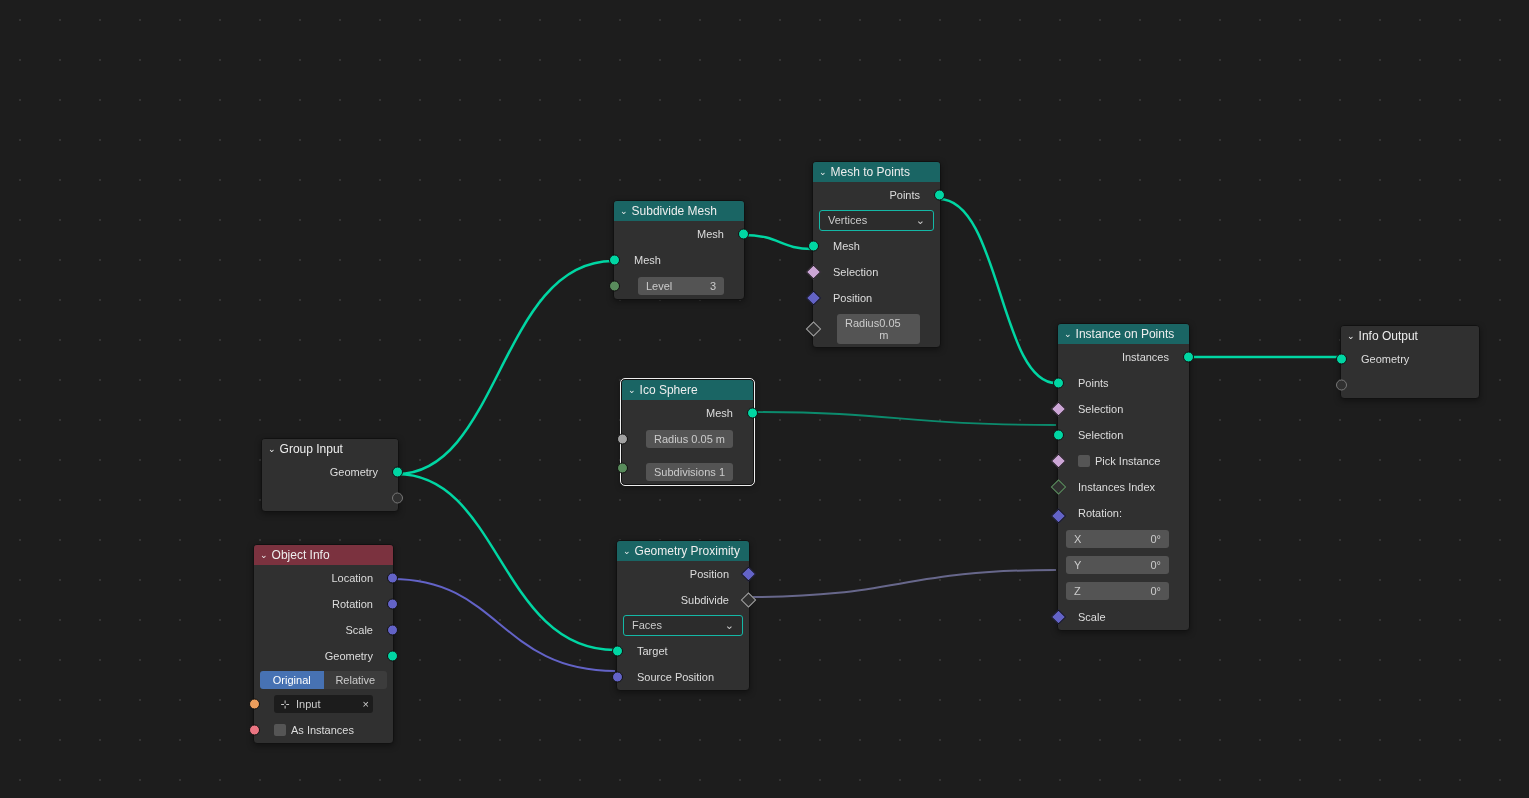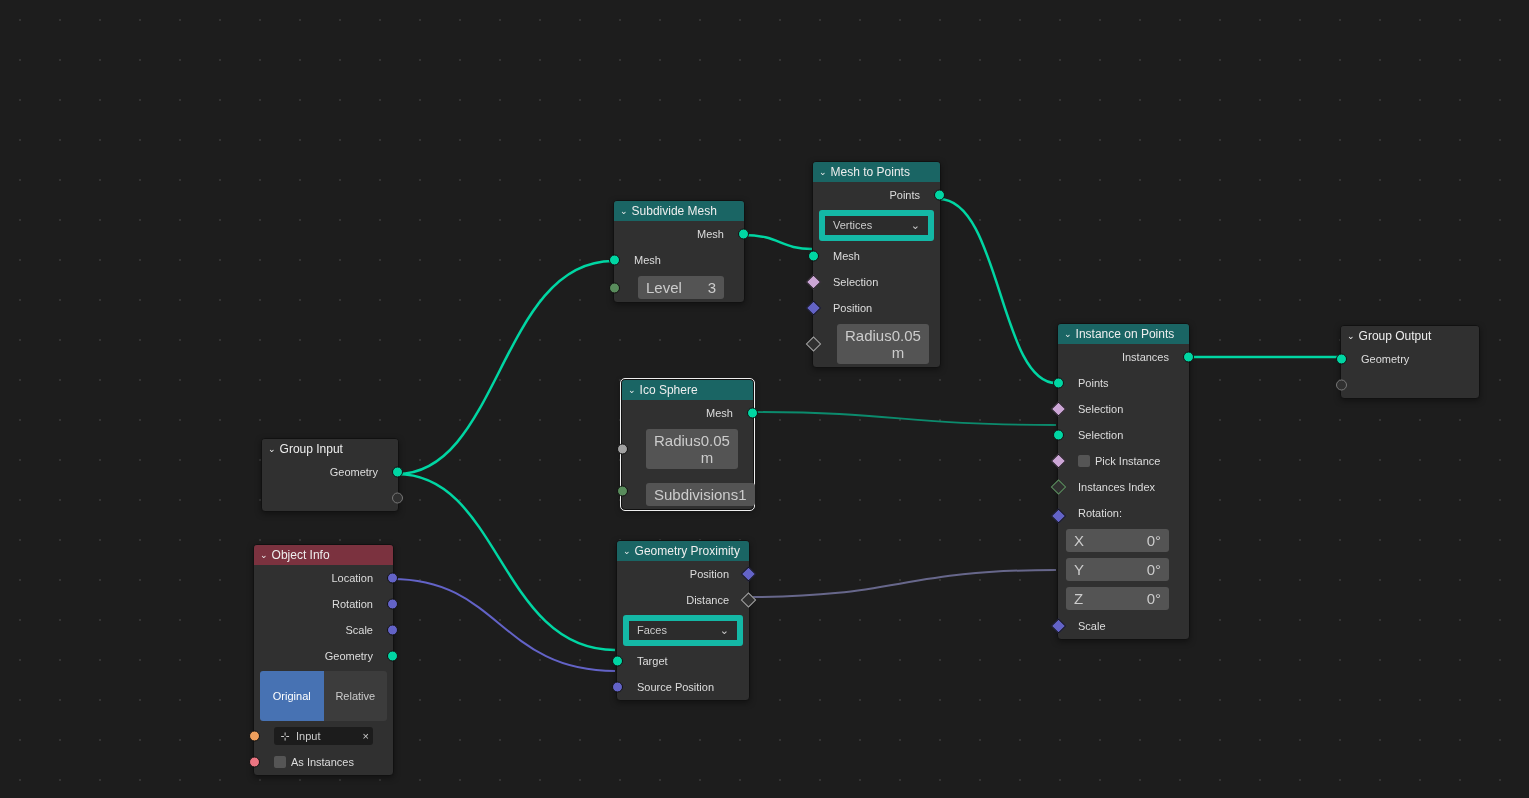--- a/index.html
+++ b/index.html
@@ -6,37 +6,37 @@
 .dots{position:absolute;inset:0;background-image:radial-gradient(circle,#333 1px,transparent 1px);background-size:40px 40px;pointer-events:none}
 .node{position:absolute;background:#303030;border:1px solid #111;border-radius:4px;box-shadow:0 2px 6px rgba(0,0,0,.4)}
 .node.sel{outline:1px solid #eee}
 .hdr{display:flex;align-items:center;padding:3px 6px;border-radius:3px 3px 0 0;color:#eee;font-size:12px}
 .hdr.geo{background:#1a6564}
 .hdr.inp{background:#7b323f}
 .hdr.grp{background:#303030}
 .chev{margin-right:4px;font-size:9px}
 .row{display:flex;align-items:center;padding:3px 20px;position:relative;min-height:20px}
 .row.out{justify-content:flex-end}
-.field{background:#545454;border-radius:3px;padding:3px 8px;margin:2px 6px;display:flex;justify-content:space-between;font-size:15px}
-.drop{background:#2c2c2c;border:6px solid #14b8a6;border-radius:3px;padding:3px 8px;margin:2px 6px;display:flex;justify-content:space-between;font-size:11px}
+.field{background:#545454;border-radius:3px;padding:3px 8px;margin:2px 6px;display:flex;justify-content:space-between;font-size:11px}
+.drop{background:#2c2c2c;border:1px solid #14b8a6;border-radius:3px;padding:3px 8px;margin:2px 6px;display:flex;justify-content:space-between;font-size:11px}
 .sock{position:absolute;width:9px;height:9px;border-radius:50%;top:50%;transform:translateY(-50%);border:1px solid #111}
 .sock.in{left:-5px}
 .sock.out{right:-5px}
 .sock.geom{background:#00d6a3}
 .sock.int{background:#598c5c}
 .sock.vec{background:#6363c7}
 .sock.bool{background:#cca6d6;transform:translateY(-50%) rotate(45deg);border-radius:0}
 .sock.flt{background:#a1a1a1}
 .sock.flt.dia{transform:translateY(-50%) rotate(45deg);border-radius:0;background:#303030;border:1px solid #a1a1a1}
 .sock.obj{background:#ed9e5c}
 .sock.mat{background:#eb7582}
 .sock.int.dia{transform:translateY(-50%) rotate(45deg);border-radius:0;background:#303030;border:1px solid #598c5c}
 .sock.empty{background:#303030;border:1px solid #777}
 .btns{display:flex;margin:2px 6px;border-radius:3px;overflow:hidden}
-.btn{flex:1;text-align:center;padding:19px 6px;font-size:11px;background:#3c3c3c}
+.btn{flex:1;text-align:center;padding:3px 6px;font-size:11px;background:#3c3c3c}
 .btn.act{background:#4772b3;color:#fff}
 .objfield{display:flex;align-items:center;background:#1c1c1c;border-radius:3px;margin:2px 6px;padding:2px 4px;font-size:11px}
 .objfield .ico{width:14px;height:14px;margin-right:4px;display:inline-flex;align-items:center;justify-content:center}
 .chk{width:12px;height:12px;background:#555;border-radius:2px;margin-right:5px;display:inline-block}
 .lbl{font-size:11px;color:#ddd}
 svg.wires{position:absolute;inset:0;pointer-events:none}
 </style>
 </head>
 <body>
 
@@ -157,21 +157,21 @@
 <div class="node" style="left:616px;top:540px;width:132px">
   <div class="hdr geo">
       <span class="chev">⌄</span>
       <span>Geometry Proximity</span>
     </div>
   <div class="row out">
       <span class="lbl">Position</span>
       <span class="sock out bool" style="background:#6363c7"></span>
     </div>
   <div class="row out">
-      <span class="lbl">Distance</span>
+      <span class="lbl">Subdivide</span>
       <span class="sock out flt dia"></span>
     </div>
   <div class="drop">
       <span>Faces</span>
       <span>⌄</span>
     </div>
   <div class="row">
       <span class="sock in geom"></span>
       <span class="lbl">Target</span>
     </div>
@@ -269,21 +269,21 @@
     </div>
   <div class="row">
       <span class="sock in bool" style="background:#6363c7"></span>
       <span class="lbl">Scale</span>
     </div>
 </div>
 
 <div class="node" style="left:1340px;top:325px;width:138px">
   <div class="hdr grp">
       <span class="chev">⌄</span>
-      <span>Group Output</span>
+      <span>Info Output</span>
     </div>
   <div class="row">
       <span class="sock in geom"></span>
       <span class="lbl">Geometry</span>
     </div>
   <div class="row">
       <span class="sock in empty"></span>
     </div>
 </div>
 

